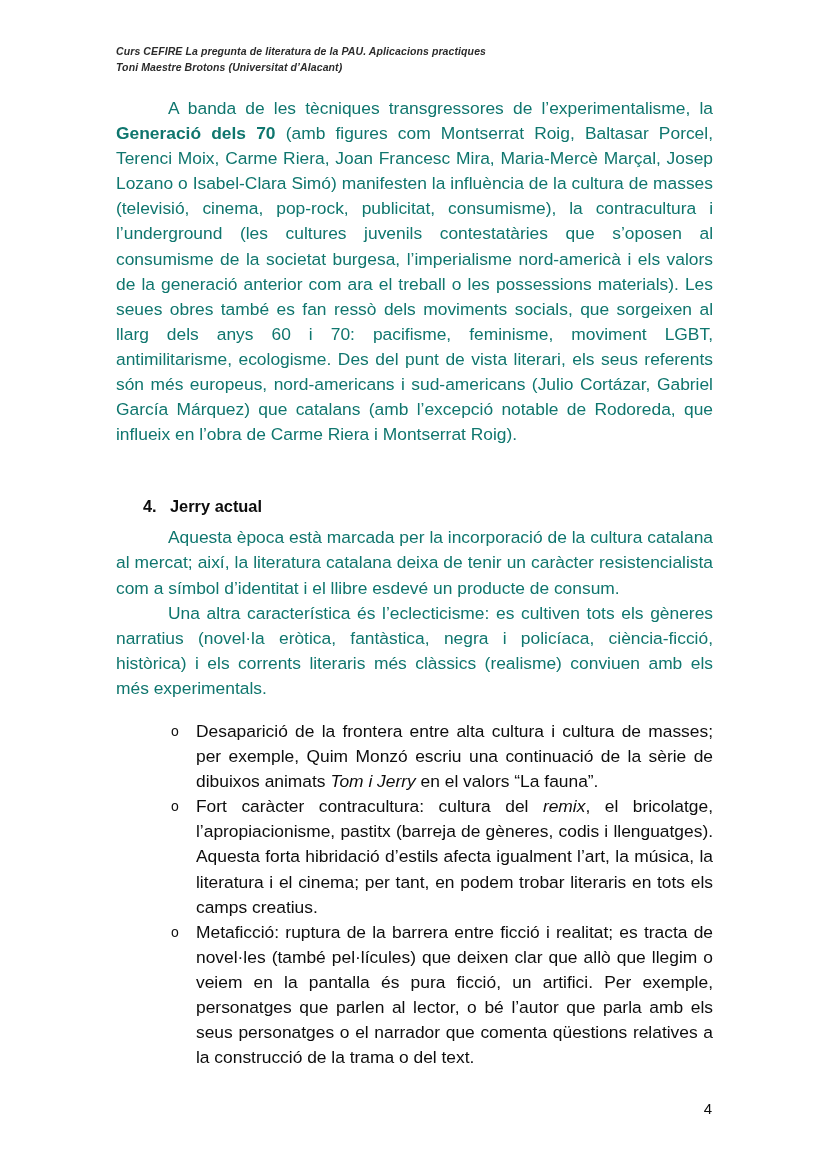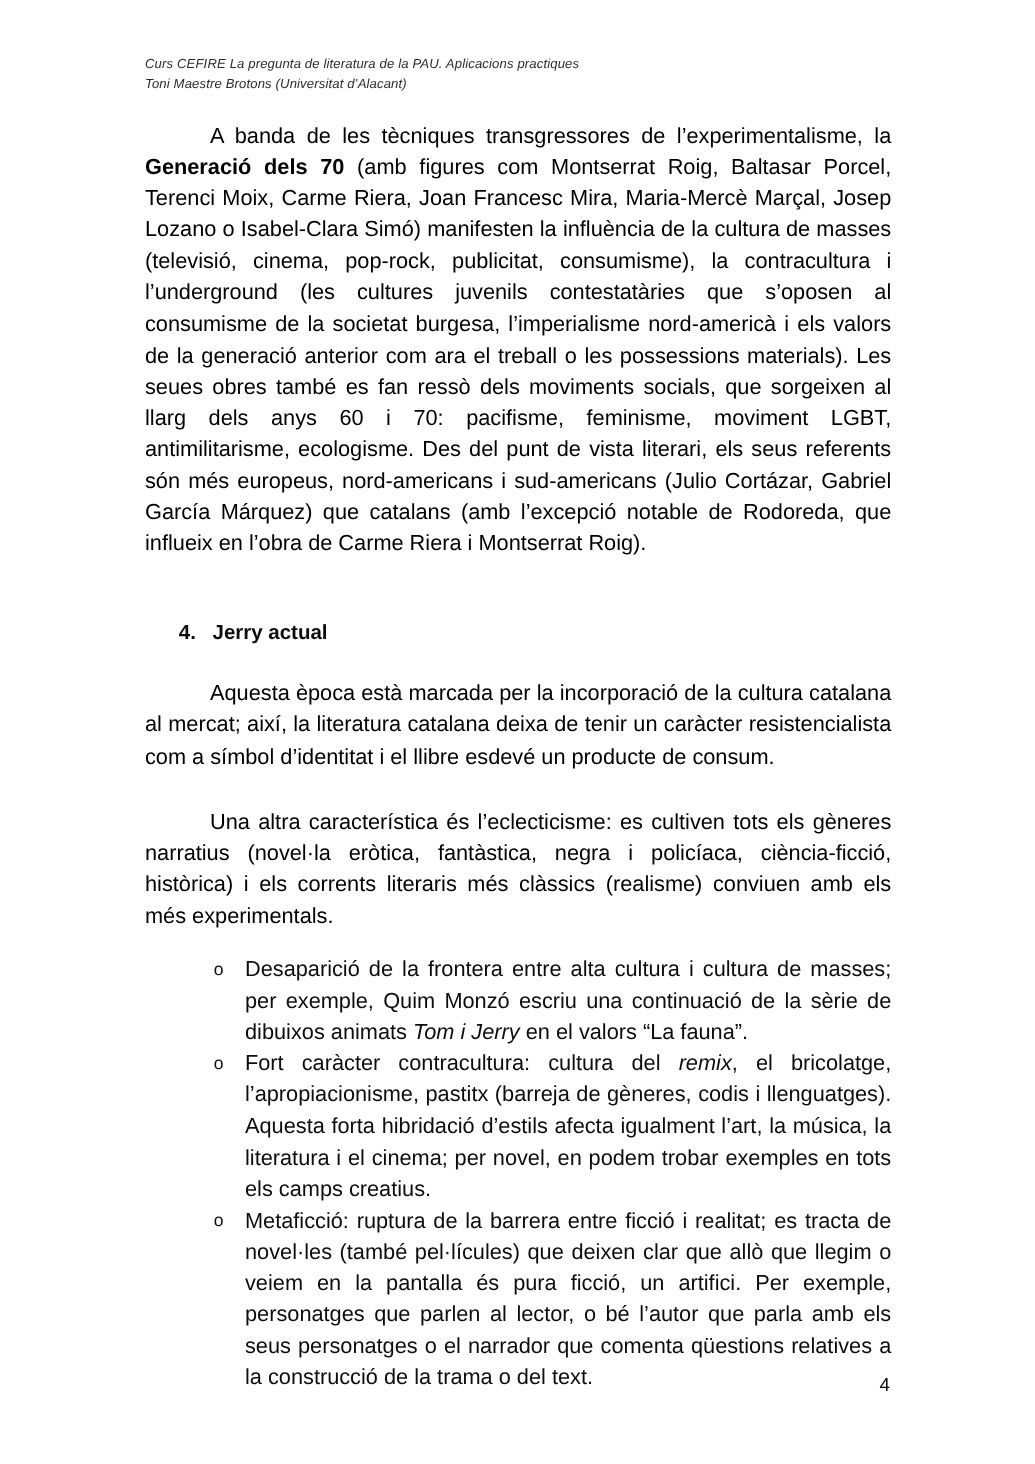--- a/index.html
+++ b/index.html
@@ -28,42 +28,42 @@
     position: absolute;
     left: 116px;
     top: 43px;
     width: 600px;
     font-style: italic;
     font-size: 10.5px;
     line-height: 16px;
     color: #2b2b2b;
     letter-spacing: 0.1px;
   }
-  .doc-header .hline { display: block; white-space: nowrap; }
+  .doc-header .hline { display: block; white-space: nowrap; font-weight: bold; }
 
   
   .body-col {
     position: absolute;
     left: 116px;
     top: 96px;
     width: 597px;
   }
 
   p.para {
     margin: 0 0 0 0;
     font-size: 17.4px;
     line-height: 25.1px;
     text-align: justify;
     text-justify: inter-word;
     hyphens: none;
-    color: #000000;
+    color: #0f766e;
   }
   p.para.indent { text-indent: 52px; }
-  p.para.gap-sm { margin-top: 25px; }
-  p.para.gap-md { margin-top: 27px; }
+  p.para.gap-sm { margin-top: 8px; }
+  p.para.gap-md { }
 
   b.strong { font-weight: bold; }
   i.ital { font-style: italic; }
 
   
   .section-head {
     margin-top: 48px;
     display: flex;
     align-items: baseline;
     padding-left: 27px;
@@ -141,21 +141,21 @@
 
     <ul class="bullets">
 
       <li>
         <span class="marker">o</span>
         <span>Desaparició de la frontera entre alta cultura i cultura de masses; per exemple, Quim Monzó escriu una continuació de la sèrie de dibuixos animats </span><i class="ital">Tom i Jerry</i><span> en el valors “La fauna”.</span>
       </li>
 
       <li>
         <span class="marker">o</span>
-        <span>Fort caràcter contracultura: cultura del </span><i class="ital">remix</i><span>, el bricolatge, l’apropiacionisme, pastitx (barreja de gèneres, codis i llenguatges). Aquesta forta hibridació d’estils afecta igualment l’art, la música, la literatura i el cinema; per novel, en podem trobar exemples en tots els camps creatius.</span>
+        <span>Fort caràcter contracultura: cultura del </span><i class="ital">remix</i><span>, el bricolatge, l’apropiacionisme, pastitx (barreja de gèneres, codis i llenguatges). Aquesta forta hibridació d’estils afecta igualment l’art, la música, la literatura i el cinema; per tant, en podem trobar literaris en tots els camps creatius.</span>
       </li>
 
       <li>
         <span class="marker">o</span>
         <span>Metaficció: ruptura de la barrera entre ficció i realitat; es tracta de novel·les (també pel·lícules) que deixen clar que allò que llegim o veiem en la pantalla és pura ficció, un artifici. Per exemple, personatges que parlen al lector, o bé l’autor que parla amb els seus personatges o el narrador que comenta qüestions relatives a la construcció de la trama o del text.</span><i class="ital"></i><span></span>
       </li>
 
     </ul>
 
   </div>

